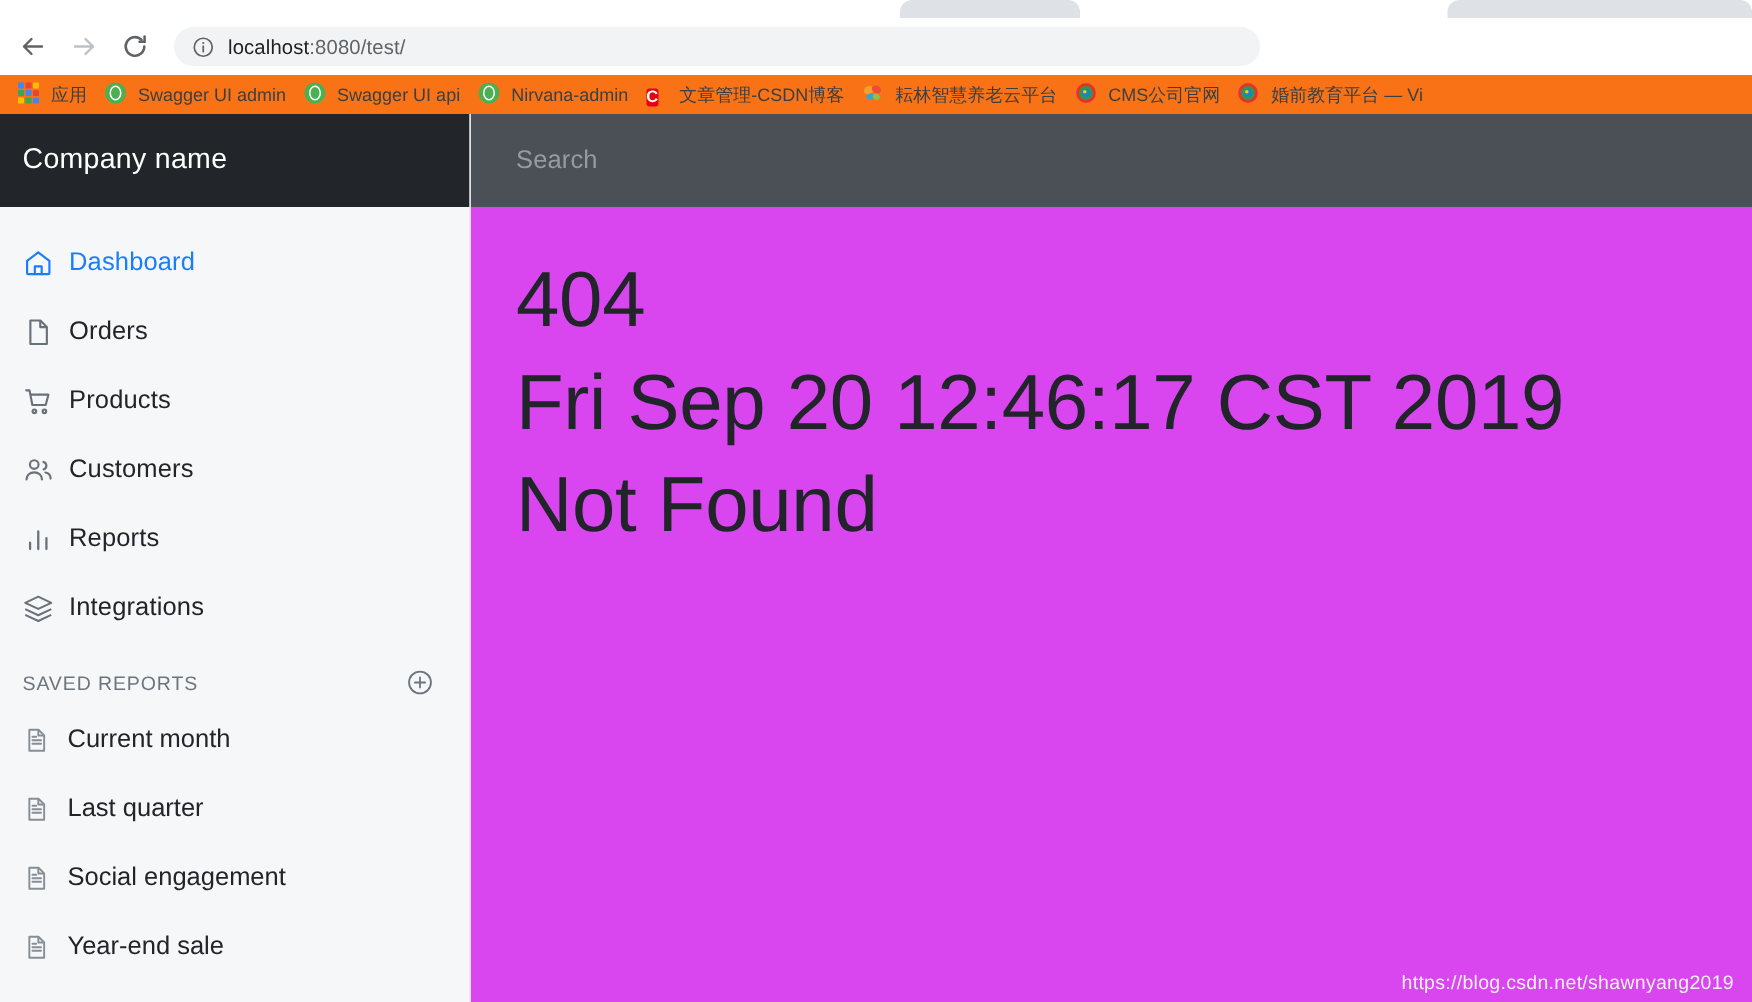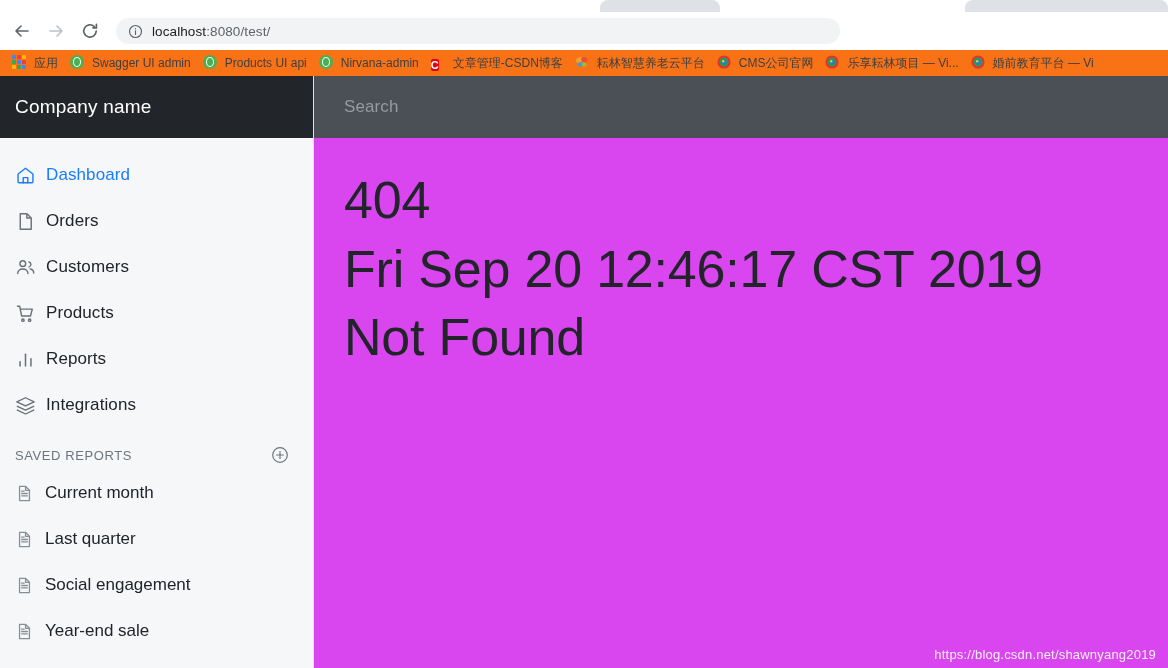--- a/index.html
+++ b/index.html
@@ -362,21 +362,21 @@
       <span class="bm-icon">
           <span class="favicon-circle favicon-swagger"></span>
         </span>
       <span class="bm-label">Swagger UI admin</span>
     </div>
 
     <div class="bm">
       <span class="bm-icon">
           <span class="favicon-circle favicon-swagger"></span>
         </span>
-      <span class="bm-label">Products UI api</span>
+      <span class="bm-label">Swagger UI api</span>
     </div>
 
     <div class="bm">
       <span class="bm-icon">
           <span class="favicon-circle favicon-swagger"></span>
         </span>
       <span class="bm-label">Nirvana-admin</span>
     </div>
 
     <div class="bm">
@@ -401,31 +401,20 @@
         <svg width="14" height="14" viewBox="0 0 14 14">
           <circle cx="7" cy="7" r="6.6" fill="#e8312f"></circle>
           <circle cx="7" cy="7" r="4.6" fill="#2e9b4a"></circle>
           <circle cx="7" cy="7" r="2.7" fill="#1f7fd4"></circle>
           <circle cx="6.2" cy="6.2" r="1.2" fill="#f5d000"></circle>
         </svg>
       </span>
       <span class="bm-label">CMS公司官网</span>
     </div>
 
-    <div class="bm">
-      <span class="bm-icon">
-        <svg width="14" height="14" viewBox="0 0 14 14">
-          <circle cx="7" cy="7" r="6.6" fill="#e8312f"></circle>
-          <circle cx="7" cy="7" r="4.6" fill="#2e9b4a"></circle>
-          <circle cx="7" cy="7" r="2.7" fill="#1f7fd4"></circle>
-          <circle cx="6.2" cy="6.2" r="1.2" fill="#f5d000"></circle>
-        </svg>
-      </span>
-      <span class="bm-label">乐享耘林项目 — Vi...</span>
-    </div>
 
     <div class="bm">
       <span class="bm-icon">
         <svg width="14" height="14" viewBox="0 0 14 14">
           <circle cx="7" cy="7" r="6.6" fill="#e8312f"></circle>
           <circle cx="7" cy="7" r="4.6" fill="#2e9b4a"></circle>
           <circle cx="7" cy="7" r="2.7" fill="#1f7fd4"></circle>
           <circle cx="6.2" cy="6.2" r="1.2" fill="#f5d000"></circle>
         </svg>
       </span>
@@ -459,38 +448,38 @@
             <path d="M5.5 2.8h7l4.5 4.5v11.9H5.5z"></path>
             <path d="M12.4 2.9v4.5h4.5"></path>
           </svg>
         </span>
         <span class="lbl">Orders</span>
       </div>
 
       <div class="nav-item">
         <span class="ico">
           <svg width="21" height="21" viewBox="0 0 22 22" fill="none" stroke="currentColor" stroke-width="1.5" stroke-linecap="round" stroke-linejoin="round">
+            <path d="M2.6 3.4h2.3l2 10.2h9.3l1.9-7.2H6.1"></path>
+            <circle cx="8.3" cy="18" r="1.25"></circle>
+            <circle cx="15.3" cy="18" r="1.25"></circle>
+          </svg>
+        </span>
+        <span class="lbl">Products</span>
+      </div>
+
+      <div class="nav-item">
+        <span class="ico">
+          <svg width="21" height="21" viewBox="0 0 22 22" fill="none" stroke="currentColor" stroke-width="1.5" stroke-linecap="round" stroke-linejoin="round">
             <circle cx="8.2" cy="7" r="3"></circle>
             <path d="M2.8 17.4c0-3 2.4-4.9 5.4-4.9s5.4 1.9 5.4 4.9"></path>
             <path d="M14.6 5.2a2.7 2.7 0 0 1 .2 5.2"></path>
             <path d="M16 12.6c2.2.4 3.6 1.9 3.6 4.2"></path>
           </svg>
         </span>
         <span class="lbl">Customers</span>
-      </div>
-
-      <div class="nav-item">
-        <span class="ico">
-          <svg width="21" height="21" viewBox="0 0 22 22" fill="none" stroke="currentColor" stroke-width="1.5" stroke-linecap="round" stroke-linejoin="round">
-            <path d="M2.6 3.4h2.3l2 10.2h9.3l1.9-7.2H6.1"></path>
-            <circle cx="8.3" cy="18" r="1.25"></circle>
-            <circle cx="15.3" cy="18" r="1.25"></circle>
-          </svg>
-        </span>
-        <span class="lbl">Products</span>
       </div>
 
       <div class="nav-item">
         <span class="ico">
           <svg width="21" height="21" viewBox="0 0 22 22" fill="none" stroke="currentColor" stroke-width="1.6" stroke-linecap="round">
             <path d="M5.3 13.4v4.4"></path>
             <path d="M11 5.6v12.2"></path>
             <path d="M16.7 10.2v7.6"></path>
           </svg>
         </span>

